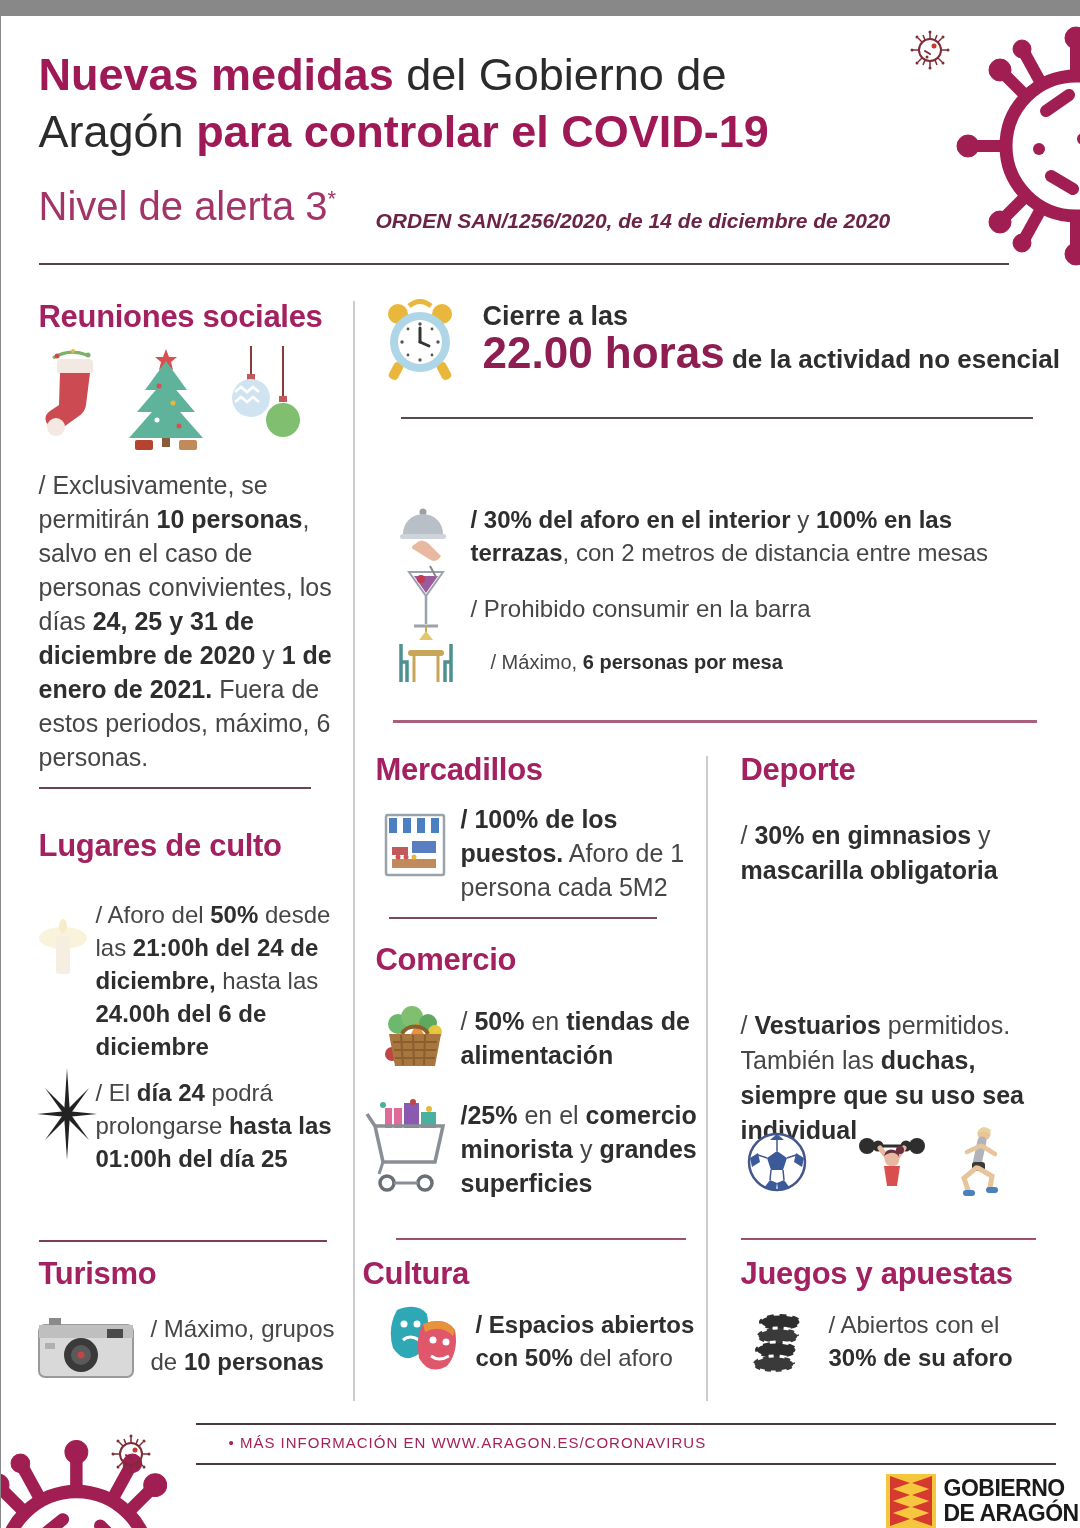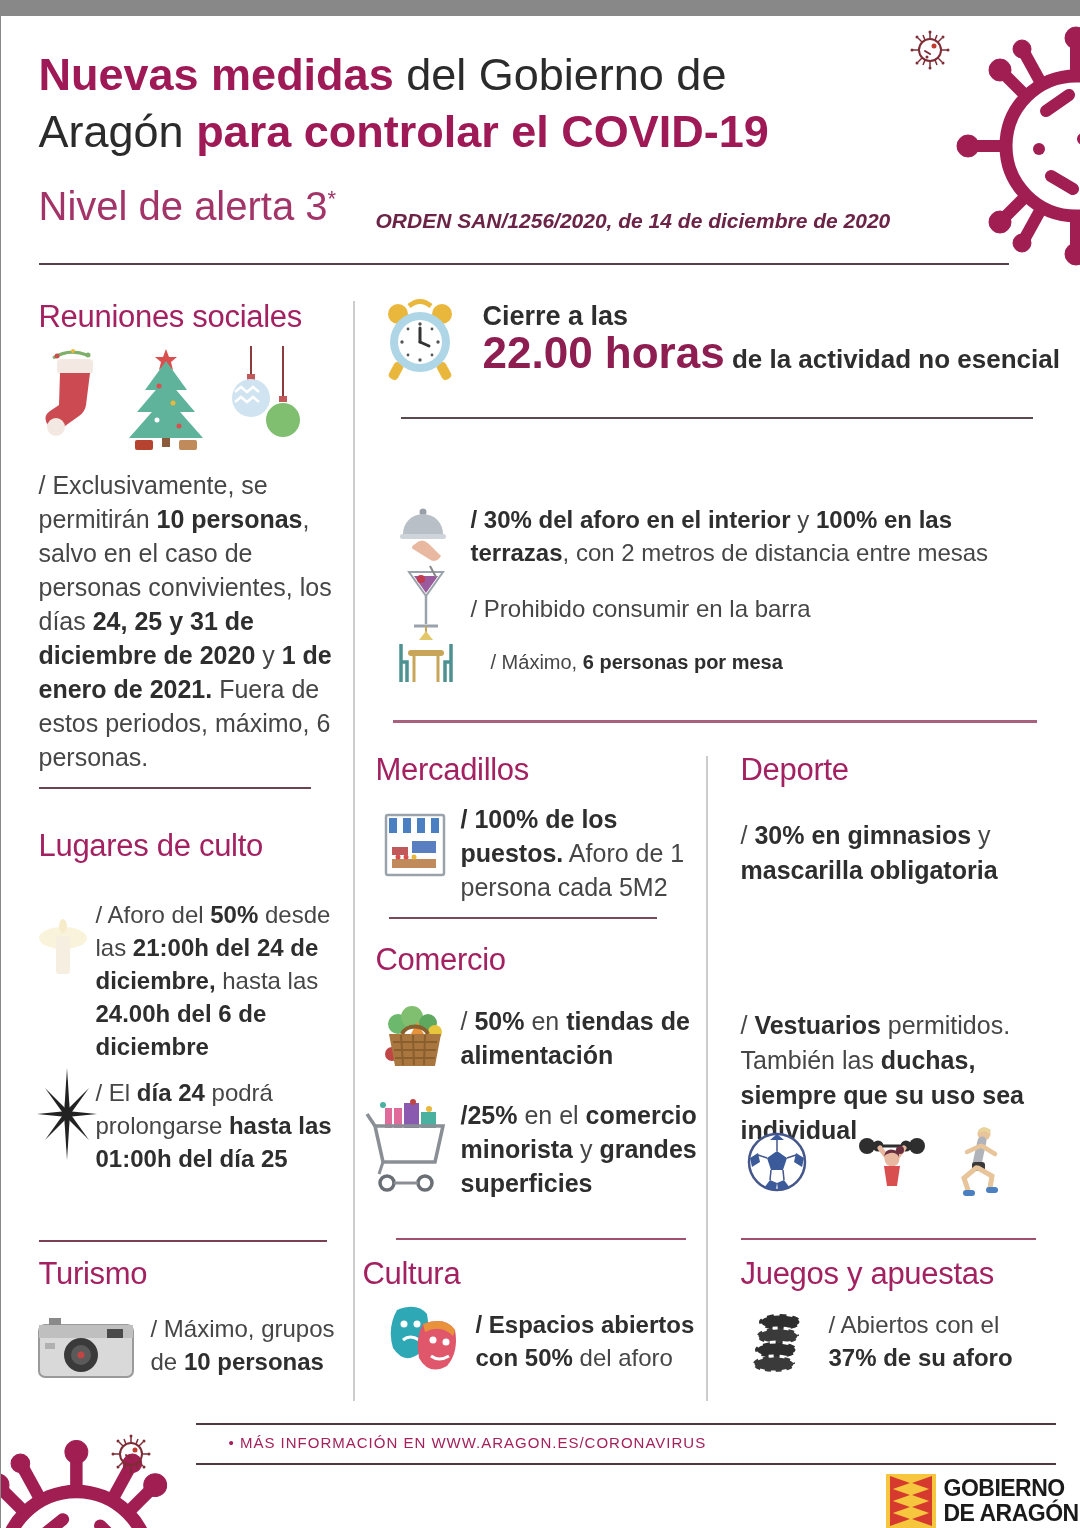--- a/index.html
+++ b/index.html
@@ -4,21 +4,21 @@
 <style>
   :root{
     --mag:#9e1955; --head:#a32160; --body:#464646; --bold:#2e2e2e;
   }
   *{margin:0;padding:0;box-sizing:border-box;}
   body{background:#888;font-family:"Liberation Sans","DejaVu Sans",sans-serif;}
   #canvas{position:relative;width:1079px;height:1528px;background:#ffffff;overflow:hidden;margin:16px auto;}
   .abs{position:absolute;}
   .rt{color:var(--body);}
   .rt .b{font-weight:700;color:var(--bold);}
-  .sec-h{font-weight:400;color:var(--head);font-size:31px;letter-spacing:-0.3px;}
+  .sec-h{font-weight:700;color:var(--head);font-size:31px;letter-spacing:-0.3px;}
   .hr{position:absolute;border:none;}
   .vr{position:absolute;width:2px;background:#cccccc;}
   sup{font-size:55%;}
 </style>
 </head>
 <body>
 
 <div id="canvas">
 
   <div class="abs" style="left:38px;top:30px;width:830px;font-size:45px;line-height:57px;">
@@ -398,21 +398,21 @@
       <ellipse cx="31" cy="16" rx="21" ry="8" fill="#2e2e2e"></ellipse>
       <ellipse cx="31" cy="16" rx="21" ry="8" fill="none" stroke="#ffffff" stroke-width="3" stroke-dasharray="6 7"></ellipse>
       <ellipse cx="29" cy="30" rx="21" ry="8" fill="#3a3a3a"></ellipse>
       <ellipse cx="29" cy="30" rx="21" ry="8" fill="none" stroke="#ffffff" stroke-width="3" stroke-dasharray="5 6"></ellipse>
       <ellipse cx="27" cy="44" rx="21" ry="8" fill="#2e2e2e"></ellipse>
       <ellipse cx="27" cy="44" rx="21" ry="8" fill="none" stroke="#ffffff" stroke-width="3" stroke-dasharray="6 7"></ellipse>
       <ellipse cx="25" cy="58" rx="21" ry="8" fill="#3a3a3a"></ellipse>
       <ellipse cx="25" cy="58" rx="21" ry="8" fill="none" stroke="#ffffff" stroke-width="3" stroke-dasharray="5 6"></ellipse>
     </g>
   </svg>
-  <p class="abs rt" style="left:828px;top:1292px;width:225px;font-size:24px;line-height:33px;"><span>/ Abiertos con el </span><span class="b">37% de su aforo</span></p>
+  <p class="abs rt" style="left:828px;top:1292px;width:225px;font-size:24px;line-height:33px;"><span>/ Abiertos con el </span><span class="b">30% de su aforo</span></p>
 
   <div class="hr" style="left:195px;top:1407px;width:860px;height:2px;background:#4a3a40;"></div>
   <p class="abs" style="left:228px;top:1418px;font-size:15px;letter-spacing:1px;color:#a5215c;"><span>•  MÁS INFORMACIÓN EN </span><span class="b">WWW.ARAGON.ES/CORONAVIRUS</span></p>
   <div class="hr" style="left:195px;top:1447px;width:860px;height:2px;background:#4a3a40;"></div>
 
   <svg class="abs" style="left:-75px;top:1408px;" width="280" height="280" viewBox="0 0 270 270">
     <g stroke="#a01e52" fill="#a01e52">
       <g stroke-width="12">
         <line x1="145" y1="65" x2="145" y2="32"></line>
           <line x1="145" y1="205" x2="145" y2="238"></line>

